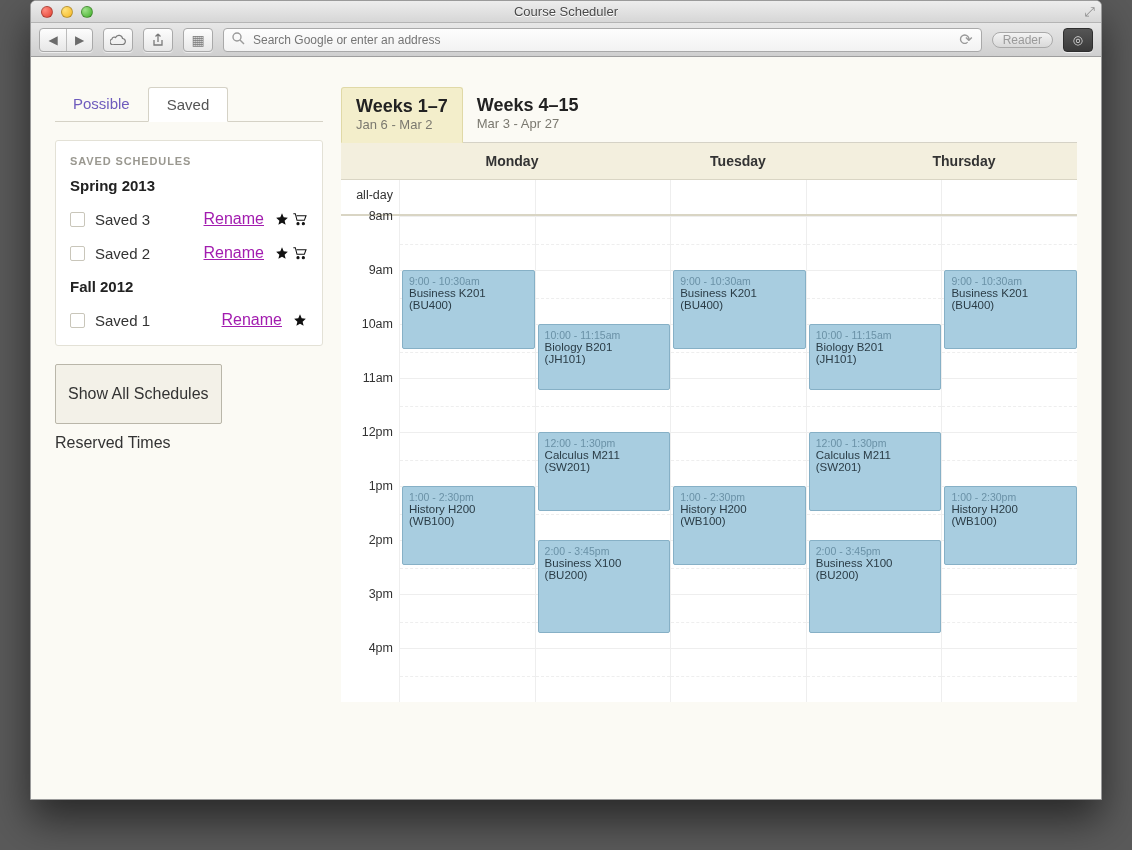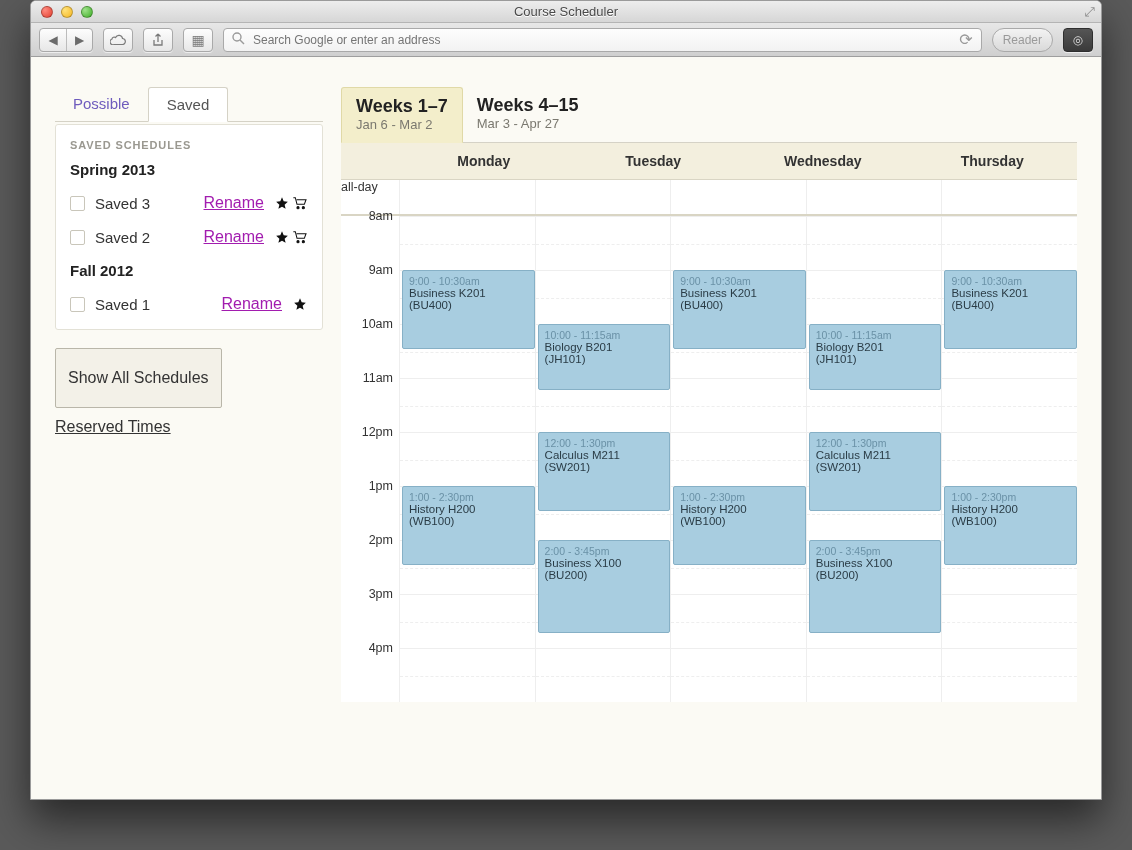--- a/index.html
+++ b/index.html
@@ -13,52 +13,52 @@
   .tl-title { position:absolute; left:0; right:0; text-align:center; font-size:13px; color:#4a4a4a; text-shadow:0 1px 0 #fff; pointer-events:none;}
   .tl-expand { position:absolute; right:6px; color:#8a8a8a; font-size:13px;}
   
   .toolbar { height: 34px; background: linear-gradient(#e7e7e7,#cfcfcf); border-bottom:1px solid #9e9e9e; display:flex; align-items:center; gap:10px; padding:0 8px;}
   .tbtn, .tbtn-group { height:24px; background: linear-gradient(#fdfdfd,#e7e7e7); border:1px solid #a9a9a9; border-radius:4px; display:flex; align-items:center; justify-content:center; color:#6b6b6b; font-size:12px; box-shadow: 0 1px 0 rgba(255,255,255,.6);}
   .tbtn-group{padding:0;} .tbtn-half{width:26px;display:flex;align-items:center;justify-content:center;height:100%;}
   .tbtn-half + .tbtn-half{border-left:1px solid #bcbcbc;}
   .tbtn{width:30px;}
   .addr { flex:1; height:24px; background: linear-gradient(#fdfdfd,#f2f2f2); border:1px solid #a9a9a9; border-radius:4px; display:flex; align-items:center; padding:0 8px; gap:8px; color:#8a8a8a;}
   .addr input { flex:1; border:none; background:transparent; outline:none; font-size:12px; color:#7b7b7b;}
-  .reader{height:24px;background:linear-gradient(#f3f3f3,#d9d9d9);border:1px solid #a9a9a9;border-radius:12px;padding:0 10px;font-size:12px;color:#9a9a9a;display:flex;align-items:center;}
+  .reader{height:16px;background:linear-gradient(#f3f3f3,#d9d9d9);border:1px solid #a9a9a9;border-radius:12px;padding:0 10px;font-size:12px;color:#9a9a9a;display:flex;align-items:center;}
   
   .page { background:#fbfaf4; height: calc(100% - 56px); display:flex; padding: 30px 24px 10px 24px; overflow:hidden;}
   .left { width: 268px; flex:none; }
   .page-title{font-size:24px; color:#222; margin-bottom:18px;}
   .strong{font-weight:700;}
   .tabs{display:flex; position:relative;}
   .tabstrip-line{position:absolute;left:0;right:0;bottom:0;height:1px;background:#d5d2c6;}
   .tab{padding:8px 18px 8px; font-size:15px; color:#6e5bbd; cursor:pointer; position:relative;}
   .tab.active{background:#fff;border:1px solid #d5d2c6;border-bottom:1px solid #fff;border-radius:3px 3px 0 0;color:#555; z-index:2;}
-  .panel{background:#fff;border:1px solid #e3e1d6;border-radius:3px;margin-top:2px;padding:14px 14px 8px;}
+  .panel{background:#fff;border:1px solid #e3e1d6;border-radius:3px;margin-top:18px;padding:14px 14px 8px;}
   .panel-head{font-size:11px;letter-spacing:.08em;color:#9a9890;font-weight:700;margin-bottom:10px;}
   .term{font-size:15px;font-weight:700;color:#222;margin:8px 0;}
   .srow{display:flex;align-items:center;padding:8px 0;}
   .srow .cb{width:15px;height:15px;border:1px solid #c9c6ba;border-radius:2px;margin-right:10px;background:#fff;}
   .srow .name{flex:1;font-size:15px;color:#333;}
   .srow .rn{font-size:16px;color:#a21caf;text-decoration:underline;margin-right:8px;}
   .srow .ico{width:16px;display:inline-flex;justify-content:center;margin-left:2px;}
   .btn-outline{display:inline-block;font-size:16px;color:#333;border:1px solid #b9b6a9;background:#f3f1e8;padding:20px 12px;border-radius:2px;margin-top:18px;}
-  .reserved{font-size:16px;color:#333;margin-top:10px;text-decoration:underline;}
+  .reserved{font-size:16px;color:#333;margin-top:10px;}
 
   .main { flex:1; padding-left:18px; min-width:0;}
   .weektabs{display:flex;border-bottom:1px solid #d5d2c6;}
   .wtab{padding:8px 14px 10px;color:#555;}
   .wtab.active{background:#f3eecb;border:1px solid #e0d9a7;border-bottom:1px solid #f3eecb;border-radius:3px 3px 0 0;margin-bottom:-1px;}
   .wtab .t{font-size:18px;font-weight:700;color:#222;}
   .wtab .d{font-size:13px;color:#7a786f;}
   .dayhead-row{display:flex;background:#f3efde;border-bottom:1px solid #d9d5c4;}
   .dayhead-row .spacer{width:58px;flex:none;}
   .dayhead{flex:1;text-align:center;font-weight:700;color:#333;padding:10px 0;font-size:14px;}
   .allday{display:flex;border-bottom:2px solid #d9d5c4;background:#fff;}
-  .allday .lbl{width:58px;flex:none;padding:0 6px 8px 0;font-size:12.5px;color:#333;}
+  .allday .lbl{width:58px;flex:none;text-align:right;padding:8px 6px 8px 0;font-size:12.5px;color:#333;}
   .adcell{flex:1;border-left:1px solid #eee;height:34px;}
   .gridwrap{display:flex;background:#fff;}
   .hours{width:58px;flex:none;}
   .hour{height:54px;text-align:right;padding-right:6px;font-size:12.5px;color:#333;position:relative;top:-7px;}
   .days{flex:1;display:flex;position:relative;}
   .day{flex:1;border-left:1px solid #eee;position:relative;}
   .hslot{height:54px;border-top:1px solid #eee;position:relative;}
   .hslot::after{content:"";position:absolute;left:0;right:0;top:27px;border-top:1px dashed #eee;}
   .event{position:absolute;left:2px;right:0;background:#a8cde0;border:1px solid #86b0c6;border-radius:2px;padding:4px 6px;font-size:11.5px;color:#36566a;overflow:hidden;}
   .event .etime{color:#6a91a6;font-size:10.5px;}
@@ -183,21 +183,20 @@
           <div class="wtab">
             <div class="t">Weeks 4–15</div>
             <div class="d">Mar 3 - Apr 27</div>
           </div>
         </div>
       <div class="dayhead-row">
         <div class="spacer"></div>
         <div id="dayheads" style="flex:1;display:flex;">
             <div class="dayhead">Monday</div>
             <div class="dayhead">Tuesday</div>
-            <div class="dayhead">Wednesday</div>
             <div class="dayhead">Thursday</div>
           </div>
       </div>
       <div class="allday">
         <div class="lbl">all-day</div>
         <div id="adcells" style="flex:1;display:flex;">
             <div class="adcell"></div>
             <div class="adcell"></div>
             <div class="adcell"></div>
             <div class="adcell"></div>

